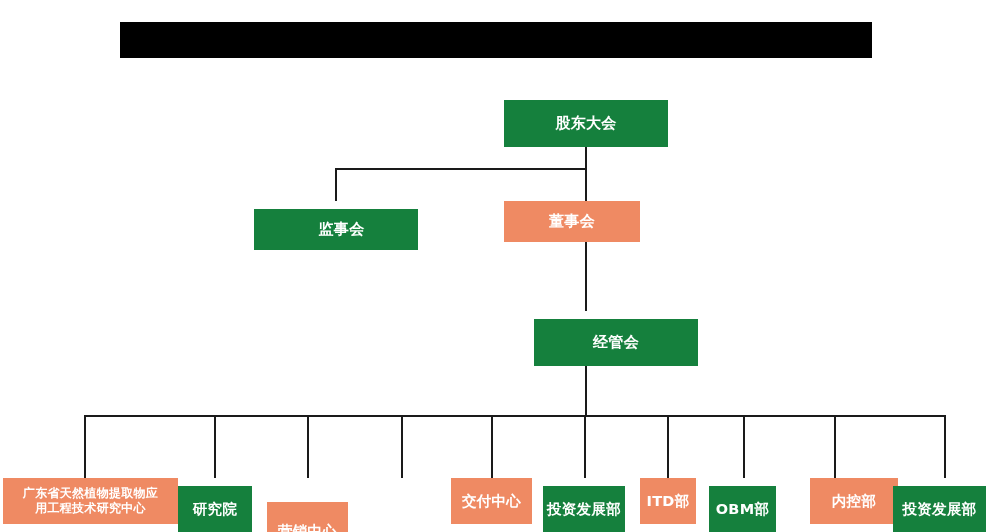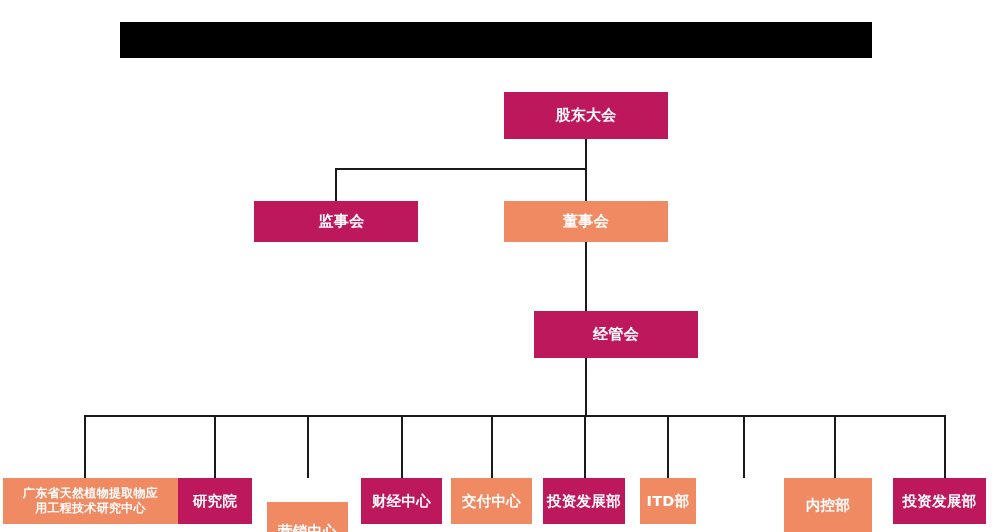--- a/index.html
+++ b/index.html
@@ -32,21 +32,21 @@
     align-items: center;
     justify-content: center;
     text-align: center;
     color: #ffffff;
     font-weight: bold;
     line-height: 1.28;
     letter-spacing: 0.3px;
     padding: 2px 4px;
     user-select: none;
   }
-  .node.dark  { background: #be185d; }
+  .node.dark  { background: #15803d; margin-top: 8px; }
   .node.light { background: #EF8A63; }
 
   .node .label {
     display: block;
     width: 100%;
     white-space: pre-line;
   }
 
   
   .sz-lead  { font-size: 15px; }
@@ -93,59 +93,59 @@
   <div class="conn v" style="left:944px; top:415px; height:63px;"></div>
 
   <div class="node dark sz-lead" style="left:504px; top:92px; width:164px; height:47px;">
     <span class="label">股东大会</span>
   </div>
 
   <div class="node dark sz-lead" style="left:254px; top:201px; width:164px; height:41px;padding-left:15px;">
     <span class="label">监事会</span>
   </div>
 
-  <div class="node light sz-lead" style="left:504px; top:201px; width:164px; height:41px;">
+  <div class="node light sz-lead" style="left:504px; top:201px; width:136px; height:41px;">
     <span class="label">董事会</span>
   </div>
 
   <div class="node dark sz-lead" style="left:534px; top:311px; width:164px; height:47px;">
     <span class="label">经管会</span>
   </div>
 
   <div class="node light sz-small" style="left:3px; top:478px; width:175px; height:46px;">
     <span class="label">广东省天然植物提取物应
 用工程技术研究中心</span>
   </div>
 
   <div class="node dark sz-dept" style="left:178px; top:478px; width:74px; height:46px;">
     <span class="label">研究院</span>
   </div>
 
   <div class="node light sz-dept" style="left:267px; top:502px; width:81px; height:58px;">
     <span class="label">营销中心</span>
   </div>
 
-  <div class="node dark sz-dept" style="left:361px; top:478px; width:81px; height:46px;">
-    <span class="label">财经中心</span>
-  </div>
 
   <div class="node light sz-dept" style="left:451px; top:478px; width:81px; height:46px;">
     <span class="label">交付中心</span>
   </div>
 
   <div class="node dark sz-dept" style="left:543px; top:478px; width:82px; height:46px;">
     <span class="label">投资发展部</span>
   </div>
 
   <div class="node light sz-dept" style="left:640px; top:478px; width:56px; height:46px;">
     <span class="label">ITD部</span>
   </div>
 
+  <div class="node dark sz-dept" style="left:709px; top:478px; width:67px; height:46px;">
+    <span class="label">OBM部</span>
+  </div>
 
-  <div class="node light sz-dept" style="left:784px; top:478px; width:88px; height:54px;">
+  <div class="node light sz-dept" style="left:810px; top:478px; width:88px; height:46px;">
     <span class="label">内控部</span>
   </div>
 
   <div class="node dark sz-dept" style="left:893px; top:478px; width:93px; height:46px;">
     <span class="label">投资发展部</span>
   </div>
 
 </div>
 
 </body></html>

